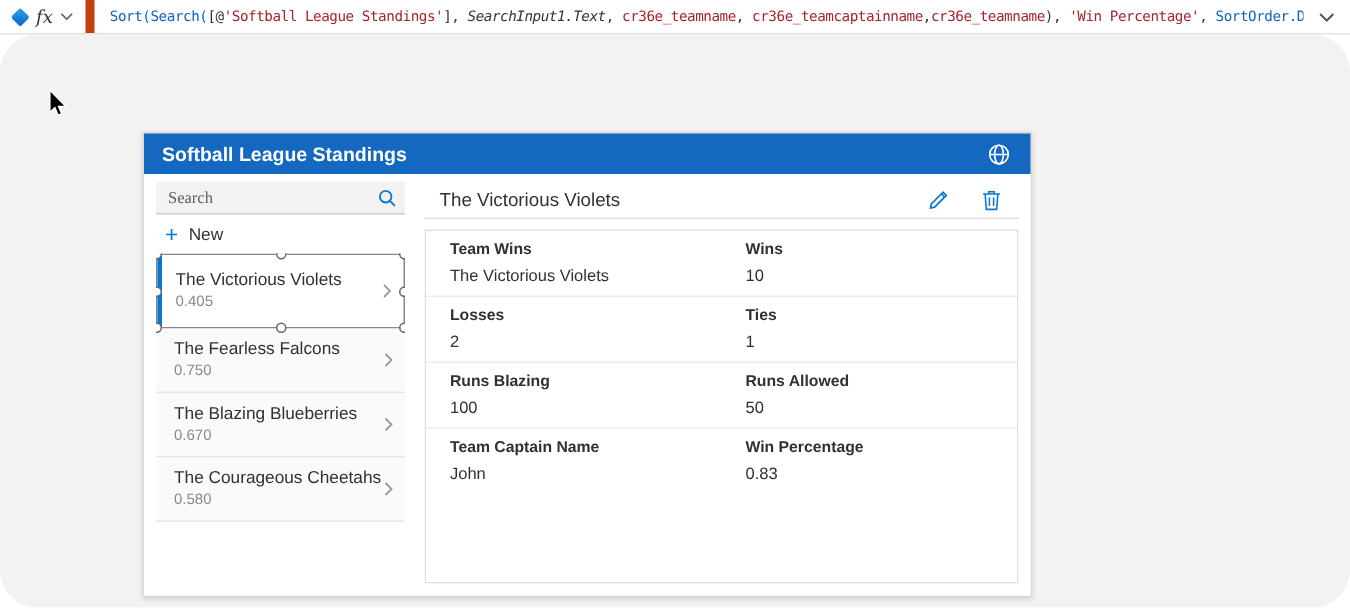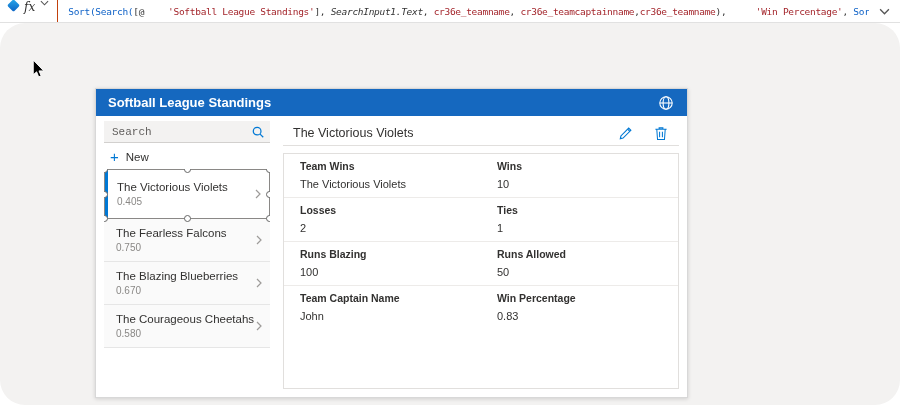--- a/index.html
+++ b/index.html
@@ -2,51 +2,51 @@
 <html><head>
 <meta charset="utf-8">
 <style>
   * { box-sizing: border-box; margin: 0; padding: 0; }
   html,body { width:900px; height:405px; overflow:hidden; }
   body { font-family:"Liberation Sans", sans-serif; background:#fff; position:relative; }
 
   
   .formula-bar { position:absolute; top:0; left:0; right:0; height:23px; background:#fff;
     border-bottom:1px solid #e1e1e1; display:flex; align-items:center; z-index:5; }
-  .fx-zone { display:flex; align-items:flex-start; gap:5px; padding:0 8px; height:100%;
-    border-right:1px solid #c2410c; }
+  .fx-zone { display:flex; align-items:center; gap:5px; padding:0 8px; height:100%;
+    border-right:6px solid #c2410c; }
   .control-icon { width:11px; height:11px; background:linear-gradient(135deg,#28a8ea,#0b62c4);
     transform:rotate(45deg) scale(.82); border-radius:2px; }
   .fx-label { font-family:"DejaVu Serif", serif; font-style:italic; font-size:12px; color:#323130; }
   .chev-down { display:flex; align-items:center; }
   .formula-text { flex:1; font-family:"DejaVu Sans Mono", monospace; font-size:9.5px;
     letter-spacing:-0.3px; white-space:nowrap; overflow:hidden; padding-left:10px; color:#333; }
   .sg-p { color:#333; }
   .sg-f { color:#0f62c7; }
-  .sg-s { color:#a4262c;margin-left:24px; }
+  .sg-s { color:#a4262c; }
   .sg-d { color:#a4262c; }
   .sg-i { color:#333; font-style:italic;margin-top:36px; }
   .expand-zone { padding:0 10px; height:100%; display:flex; align-items:center; cursor:pointer; }
 
   
   .canvas { position:absolute; top:23px; left:0; right:0; bottom:0; background:#f3f2f1;border-radius:25px; }
 
   .app-card { position:absolute; left:95px; top:65px; width:593px; height:310px; background:#fff;
     border:1px solid #d8d8d8; box-shadow:0 1px 4px rgba(0,0,0,.15); display:flex; flex-direction:column; }
 
   .app-header { flex:0 0 27px; background:#1568bf; display:flex; align-items:center; padding:0 12px; }
   .app-title { flex:1; color:#fff; font-size:13px; font-weight:700; }
 
   .app-body { flex:1; display:flex; padding:5px 8px 8px 8px; gap:13px; overflow:hidden; background:#fff; }
 
   
   .sidebar { width:166px; flex:0 0 166px; display:flex; flex-direction:column; }
   .search-box { position:relative; flex:0 0 22px; background:#f3f2f1; border-bottom:1px solid #d2d0ce; margin-bottom:5px; }
   .search-box input { width:100%; height:100%; border:none; background:transparent; outline:none;
-    font-family:Liberation Mono, monospace; font-size:11px; color:#323130; padding:0 26px 0 8px; }
+    font-family:Liberation Serif, serif; font-size:11px; color:#323130; padding:0 26px 0 8px; }
   .search-box input::placeholder { color:#605e5c; }
   .search-icon { position:absolute; right:5px; top:4px; width:14px; height:14px; }
   .new-row { flex:0 0 18px; display:flex; align-items:center; gap:7px; padding:0 6px; margin-bottom:3px; cursor:pointer; }
   .plus-glyph { color:#0078d4; font-size:15px; line-height:14px; font-weight:400; }
   .new-label { font-size:11.5px; color:#323130; }
 
   .gallery { flex:1; display:flex; flex-direction:column; overflow:hidden; }
   .g-item { position:relative; flex:0 0 43px; border-bottom:1px solid #e6e6e6; background:#fafafa;
     display:flex; align-items:center; padding:0 8px 0 12px; cursor:pointer; }
   .g-item.selected { flex:0 0 50px; background:#fff; border:1px solid #8a8886; }

